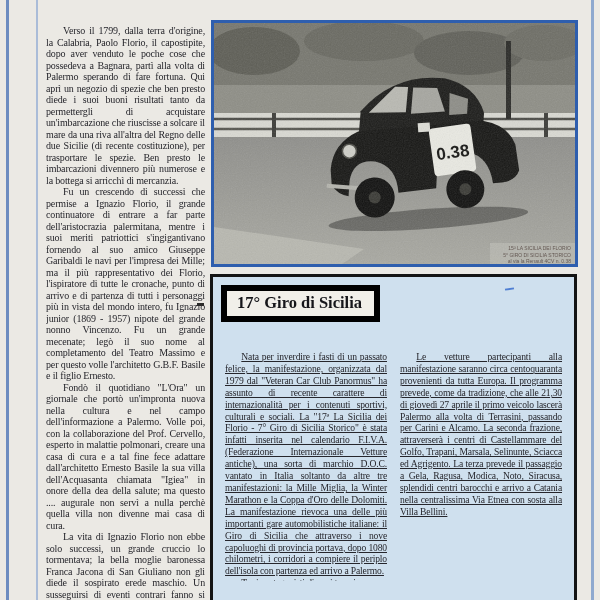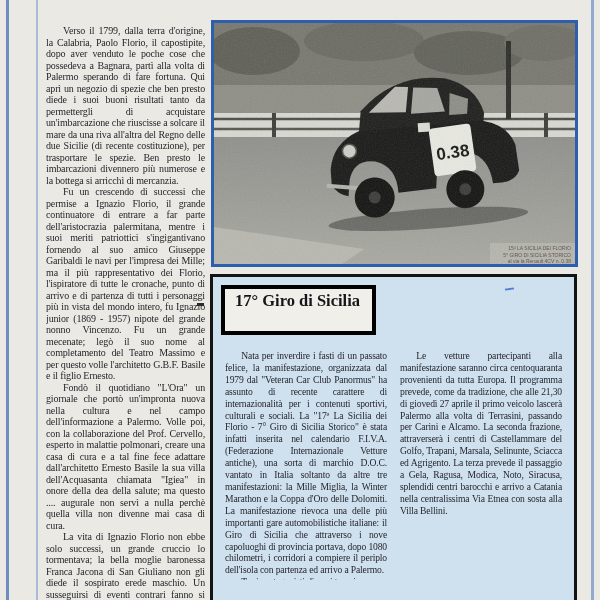--- a/index.html
+++ b/index.html
@@ -28,34 +28,34 @@
     border:3px solid #2e5eae;background:#9a9a95;
   }
   #photo-frame svg{display:block;}
 
   
   #article-box{
     position:absolute;left:210px;top:274px;width:361px;height:330px;
     border:3px solid #141414;background:#cfe0ee;
   }
   #kicker-box{
-    display:inline-block;margin:8px 0 2px 8px;padding:2px 12px 20px 10px;
-    border:4px solid #000000;background:#f1efe9;
+    display:inline-block;margin:8px 0 16px 8px;padding:2px 12px 3px 10px;
+    border:6px solid #000000;background:#f1efe9;
     font-weight:bold;font-size:16.5px;color:#16161a;white-space:nowrap;
   }
   #headline{
     margin-top:7px;text-align:center;font-weight:bold;font-size:29px;
     letter-spacing:-0.3px;color:#0c0c10;white-space:nowrap;
   }
   #article-cols{
     display:flex;gap:13px;padding:13px 12px 0 12px;
     color:#26262c;font-size:9.6px;line-height:11.9px;letter-spacing:-0.15px;
     text-align:justify;height:230px;overflow:hidden;
   }
-  .acol{flex:1;}
+  .acol{flex:1;text-decoration:underline;}
   .acol p{margin:0;}
   .acol p.indent{text-indent:1.7em;}
 
   #pen-mark{
     position:absolute;left:505px;top:288px;width:9px;height:2px;
     background:#2f66cc;transform:rotate(-8deg);opacity:.8;
   }
   #margin-dash{
     position:absolute;left:197px;top:303px;width:7px;height:2.5px;background:#2b2b2b;
   }

